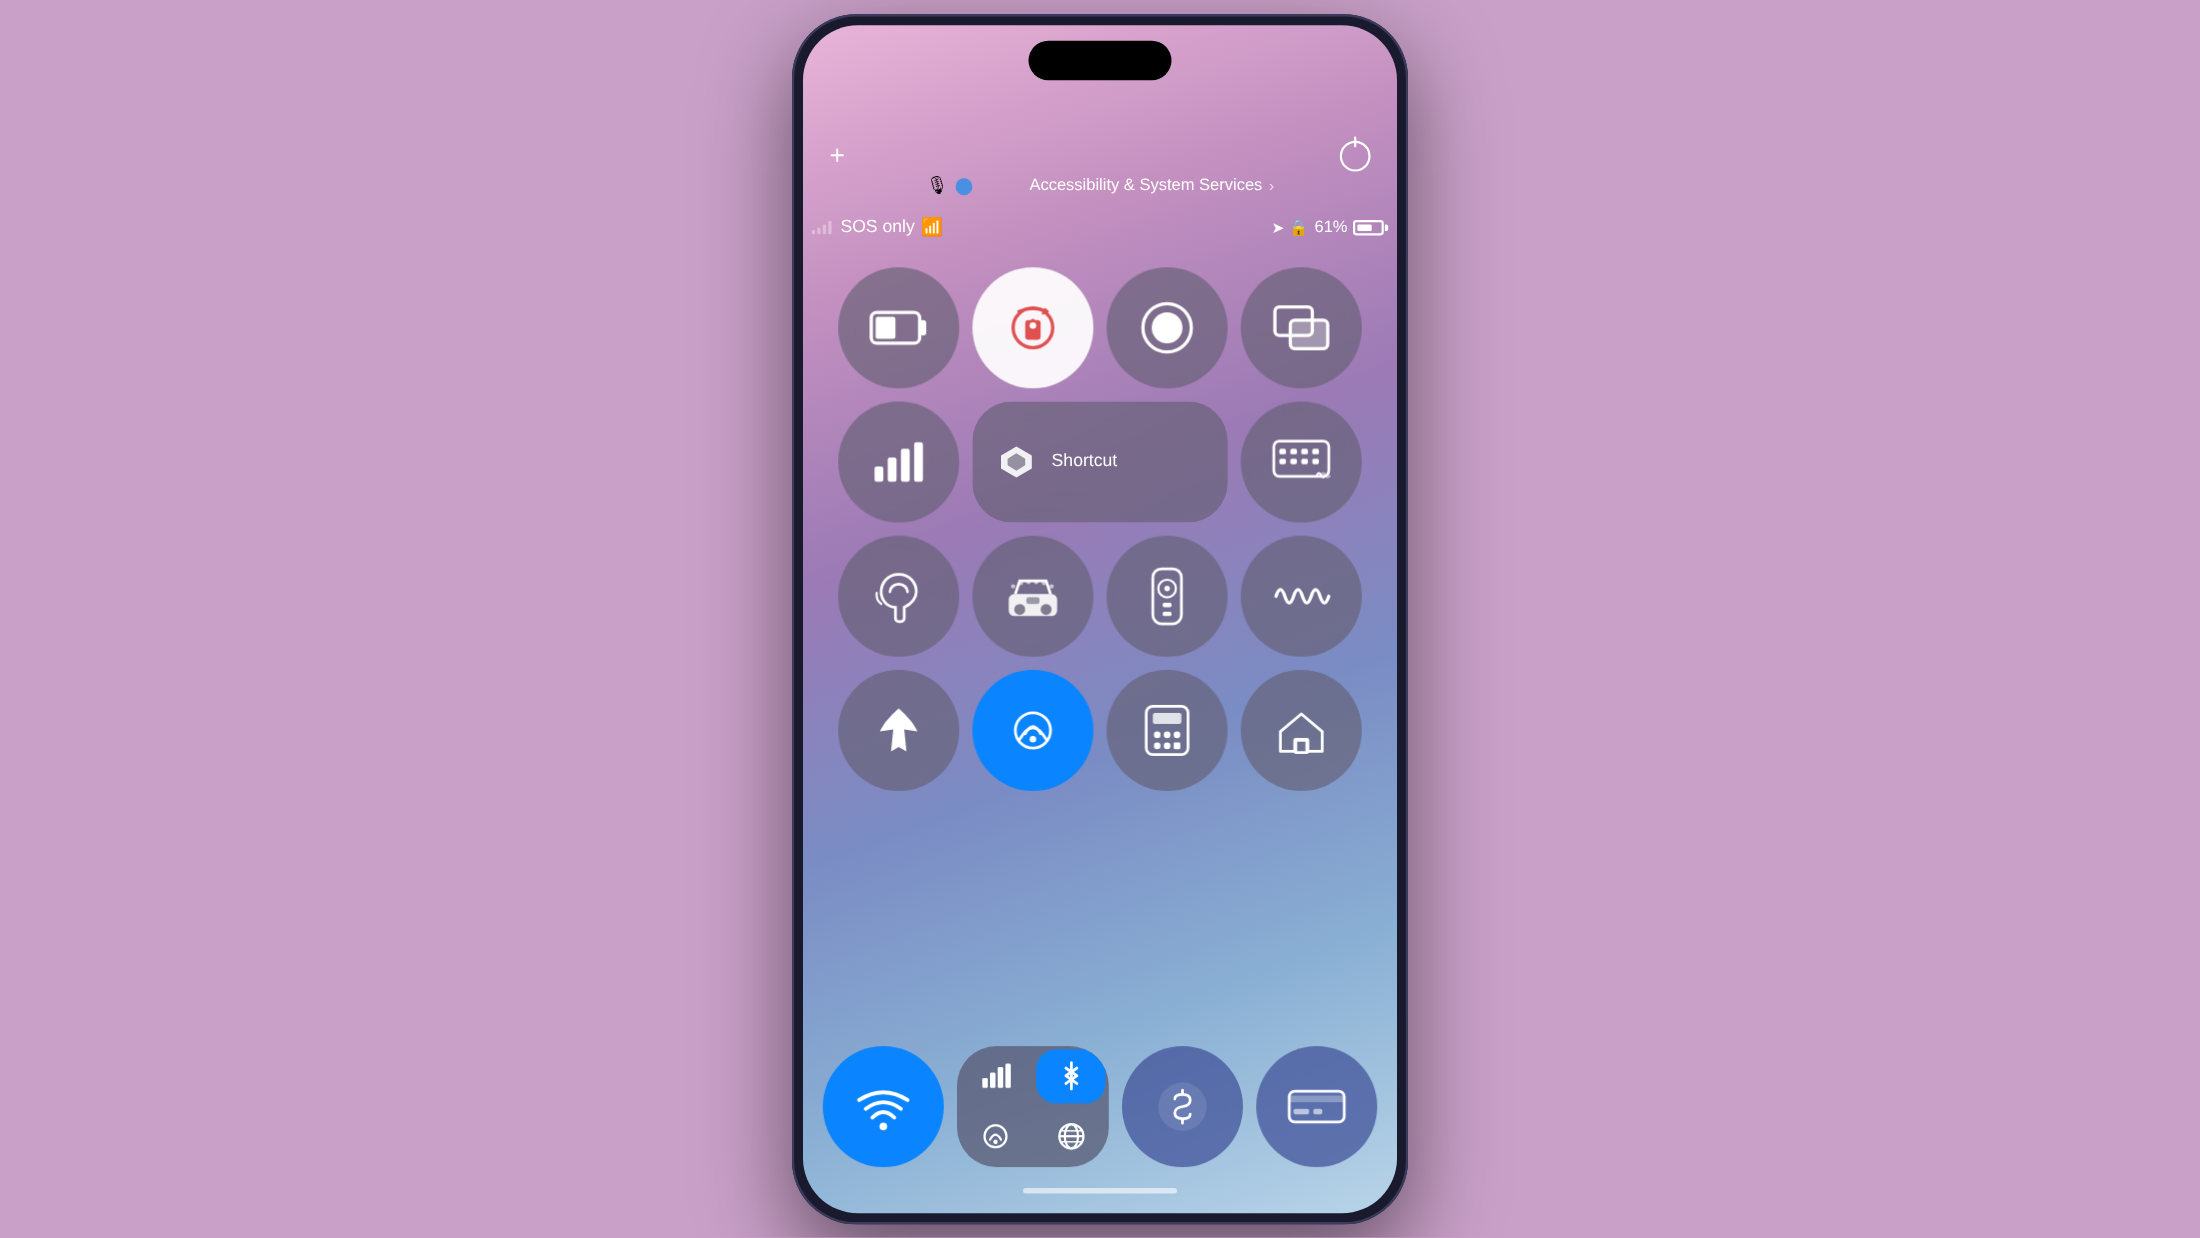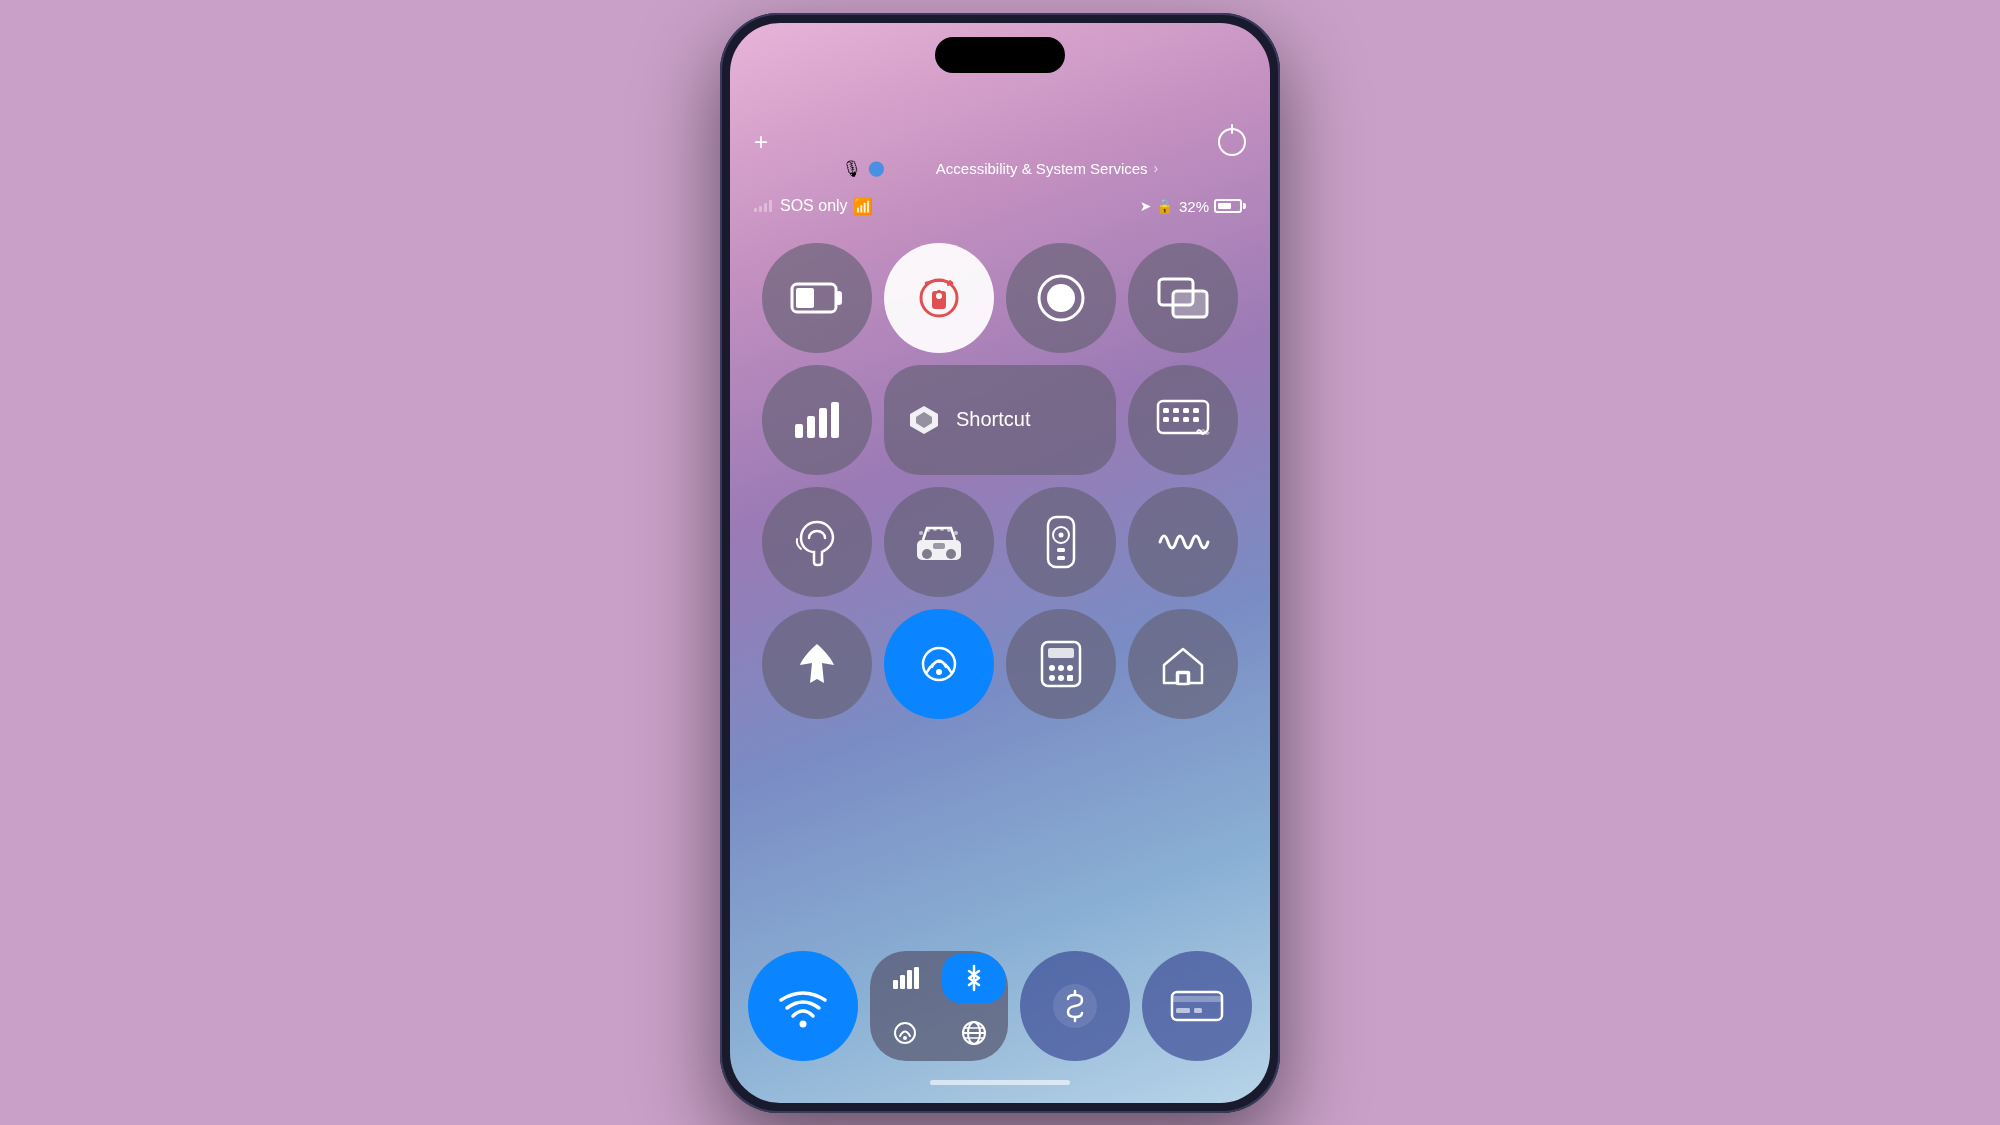--- a/index.html
+++ b/index.html
@@ -111,21 +111,21 @@
       color: rgba(255,255,255,0.7);
       font-size: 14px;
     }
 
     
     .status-row {
       position: absolute;
       top: 174px;
       left: 0;
       right: 0;
-      padding: 0 24px;
+      padding: 0 8px;
       display: flex;
       align-items: center;
       justify-content: space-between;
       z-index: 5;
     }
 
     .sos-text {
       color: white;
       font-size: 16px;
       font-weight: 500;
@@ -179,21 +179,21 @@
     .ctrl-btn.shortcut-wide {
       width: 232px;
       border-radius: 36px;
       justify-content: flex-start;
       padding: 0 22px;
       gap: 14px;
     }
 
     .shortcut-label {
       color: white;
-      font-size: 20px;
+      font-size: 16px;
       font-weight: 500;
     }
 
     .connectivity-group {
       width: 232px;
       height: 110px;
       background: rgba(80, 75, 100, 0.65);
       backdrop-filter: blur(20px);
       border-radius: 36px;
       position: relative;
@@ -284,21 +284,21 @@
           <span style="width:3px;height:6px;background:rgba(255,255,255,0.35);border-radius:1px;"></span>
           <span style="width:3px;height:9px;background:rgba(255,255,255,0.35);border-radius:1px;"></span>
           <span style="width:3px;height:12px;background:rgba(255,255,255,0.35);border-radius:1px;"></span>
         </span>
         <span>SOS only</span>
         <span style="font-size:16px;">📶</span>
       </div>
       <div class="battery-row">
         <span style="font-size:14px;">➤</span>
         <span style="font-size:14px;">🔒</span>
-        <span>32%</span>
+        <span>61%</span>
         <div class="battery-icon">
           <div class="battery-body">
             <div class="battery-fill"></div>
           </div>
           <div class="battery-cap"></div>
         </div>
       </div>
     </div>
 
     <div class="control-grid">

